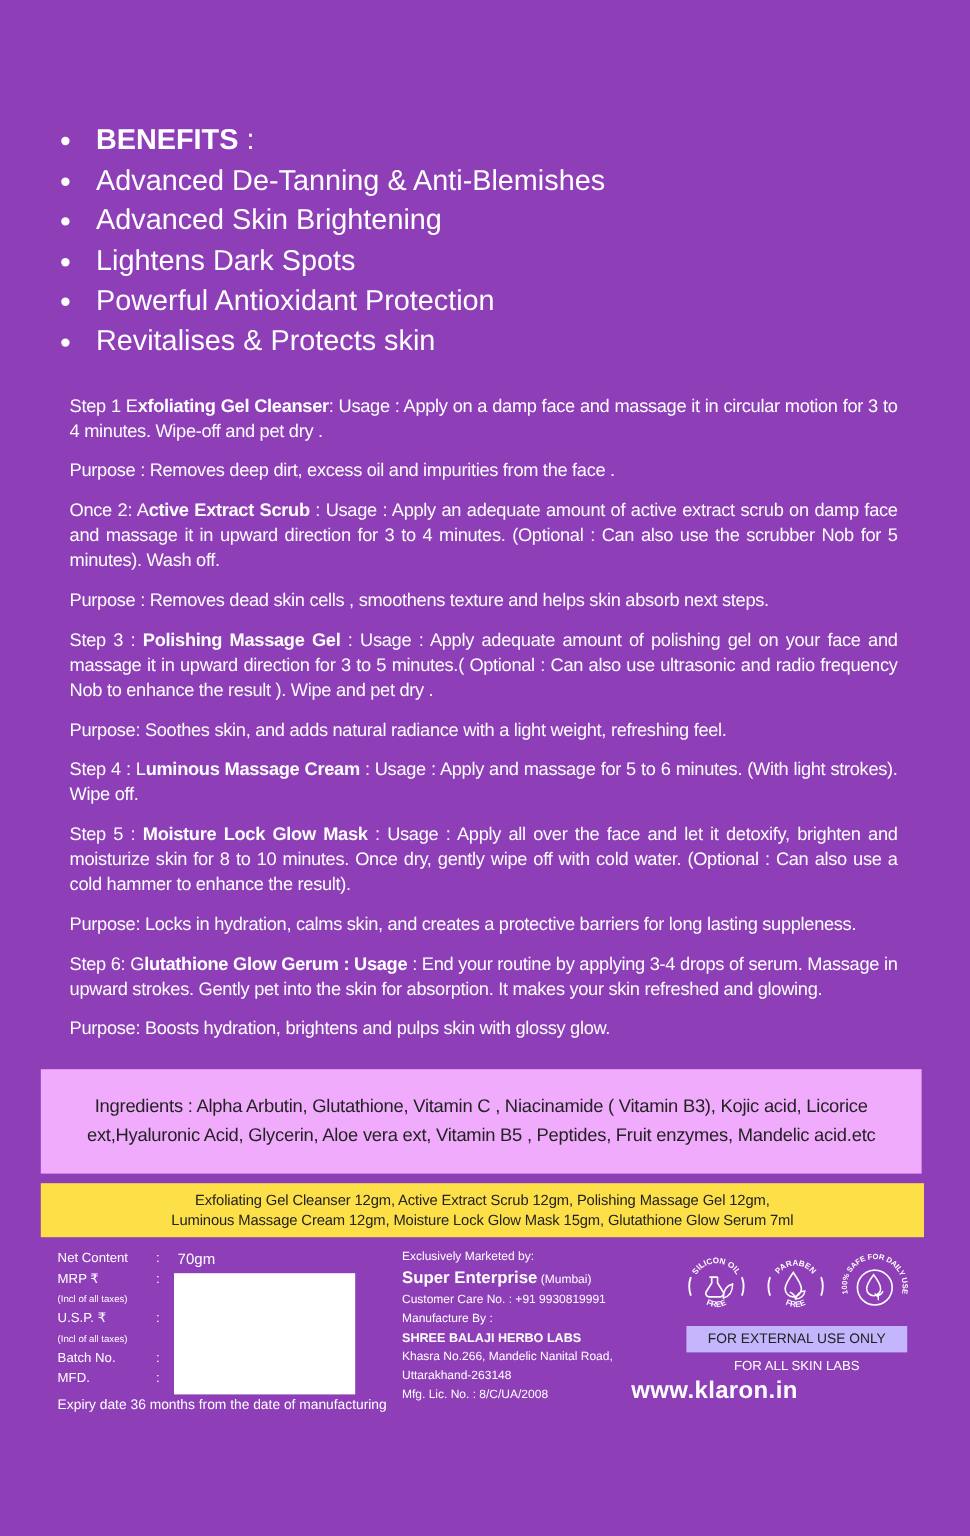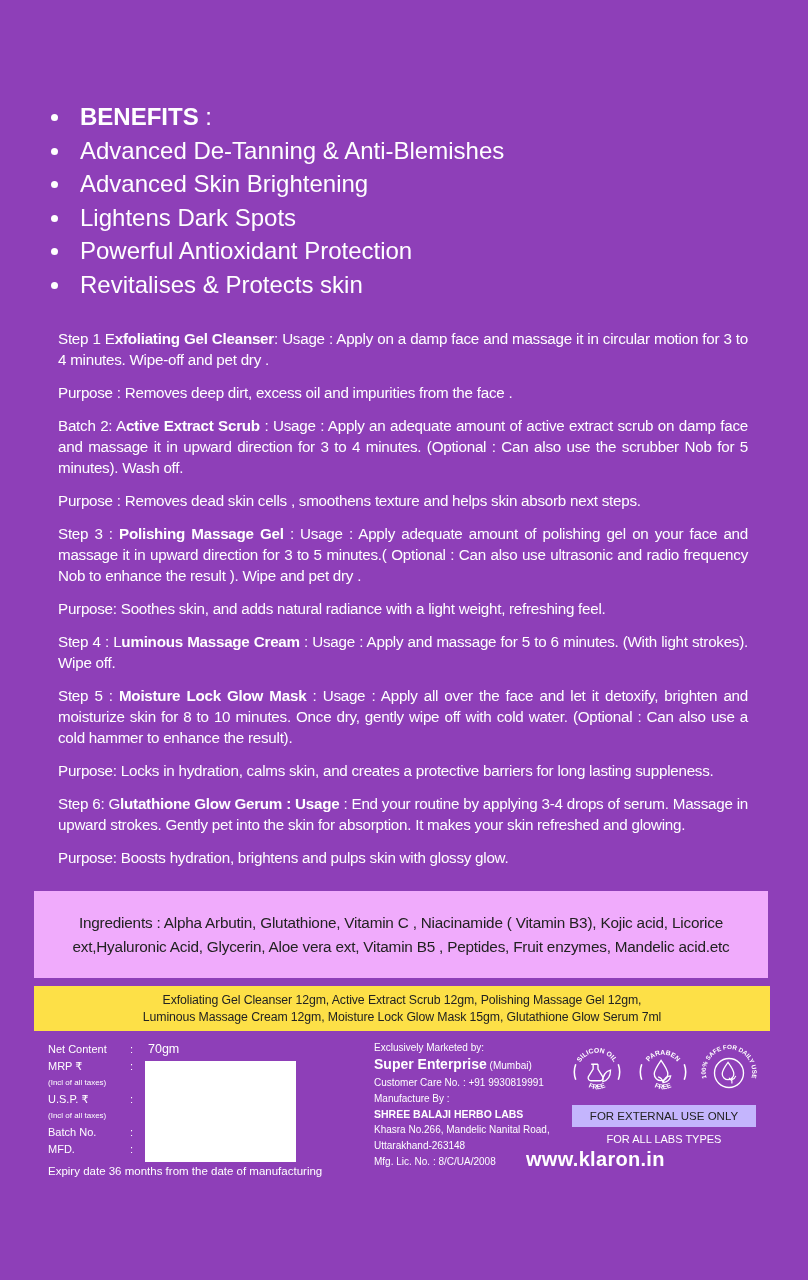--- a/index.html
+++ b/index.html
@@ -54,21 +54,21 @@
   .drow .colon { position: absolute; left: 82px; }
   .drow .val { position: absolute; left: 100px; font-size: 12.5px; }
   .drow.small { height: 16px; line-height: 16px; }
   .drow.small .lbl { font-size: 8px; }
   .white-panel {
     position: absolute; left: 97px; top: 20px; width: 151px; height: 101px;
     background: #ffffff;
   }
   .expiry { position: absolute; left: 0; top: 124px; font-size: 11.5px; white-space: nowrap; }
 
-  .marketer { position: absolute; left: 374px; top: 1041px; width: 210px; font-size: 10.5px; }
+  .marketer { position: absolute; left: 335px; top: 1041px; width: 210px; font-size: 10.5px; }
   .marketer div { white-space: nowrap; }
   .m-label { font-size: 10px; line-height: 14px; }
   .m-name { font-size: 14px; line-height: 18px; font-weight: bold; }
   .m-name .city { font-size: 10px; font-weight: normal; }
   .m-line { font-size: 10px; line-height: 16px; }
   .m-bold { font-size: 10.5px; line-height: 15px; font-weight: bold; }
 
   .badges { position: absolute; left: 568px; top: 1043px; width: 200px; height: 58px; }
   .badge { position: absolute; top: 0; width: 58px; height: 58px; }
   .badge svg { width: 58px; height: 58px; display: block; }
@@ -92,21 +92,21 @@
   <li>Powerful Antioxidant Protection</li>
   <li>Revitalises &amp; Protects skin</li>
 </ul>
 
 <div class="steps">
   <div class="step">
     <p><span>Step 1 E</span><b>xfoliating Gel Cleanser</b><span>:  Usage : Apply on a damp face and massage it in circular motion for 3 to 4 minutes. Wipe-off and pet dry .</span></p>
     <p>Purpose : Removes deep dirt, excess oil and impurities from the face .</p>
   </div>
   <div class="step">
-    <p><span>Batch 2:  A</span><b>ctive Extract Scrub</b><span> : Usage :  Apply an adequate amount of active extract scrub on damp face and massage it in upward direction for 3 to 4 minutes. (Optional : Can also use the scrubber Nob for 5 minutes). Wash off.</span></p>
+    <p><span>Once 2:  A</span><b>ctive Extract Scrub</b><span> : Usage :  Apply an adequate amount of active extract scrub on damp face and massage it in upward direction for 3 to 4 minutes. (Optional : Can also use the scrubber Nob for 5 minutes). Wash off.</span></p>
     <p>Purpose : Removes dead skin cells , smoothens texture and helps skin absorb next steps.</p>
   </div>
   <div class="step">
     <p><span>Step 3 : </span><b>Polishing Massage Gel</b><span> : Usage :  Apply adequate amount of polishing gel on your face and massage it in upward direction for 3 to 5 minutes.( Optional : Can also use ultrasonic and radio frequency Nob to enhance the result ). Wipe and pet dry .</span></p>
     <p>Purpose: Soothes skin, and adds natural radiance with a light weight, refreshing feel.</p>
   </div>
   <div class="step">
     <p><span>Step 4 : L</span><b>uminous Massage Cream</b><span> : Usage : Apply and massage for 5 to 6 minutes. (With light strokes). Wipe off.</span></p>
   </div>
   <div class="step">
@@ -206,14 +206,14 @@
         </defs>
       <text font-size="6.5" fill="#fff" font-weight="bold" font-family="Liberation Sans, sans-serif"><textPath href="#arcR3" startOffset="50%" text-anchor="middle">100% SAFE FOR DAILY USE</textPath></text>
       <circle cx="30" cy="31" r="15" stroke="#fff" stroke-width="1.4" fill="none"></circle>
       <path d="M29,20 q-6,8 -6,12 a6,6 0 0,0 12,0 q0,-4 -6,-12z" stroke="#fff" stroke-width="1.3" fill="none"></path>
       <path d="M33,42 v-6 M33,38 q3,-1 4,-4 M33,39 q-2,-1 -3,-3" stroke="#fff" stroke-width="1.2" fill="none"></path>
     </svg>
   </div>
 </div>
 
 <div class="external-box">FOR EXTERNAL USE ONLY</div>
-<div class="skin-types">FOR ALL LABS TYPES</div>
+<div class="skin-types">FOR ALL SKIN LABS</div>
 <div class="website">www.klaron.in</div>
 
 </body></html>

